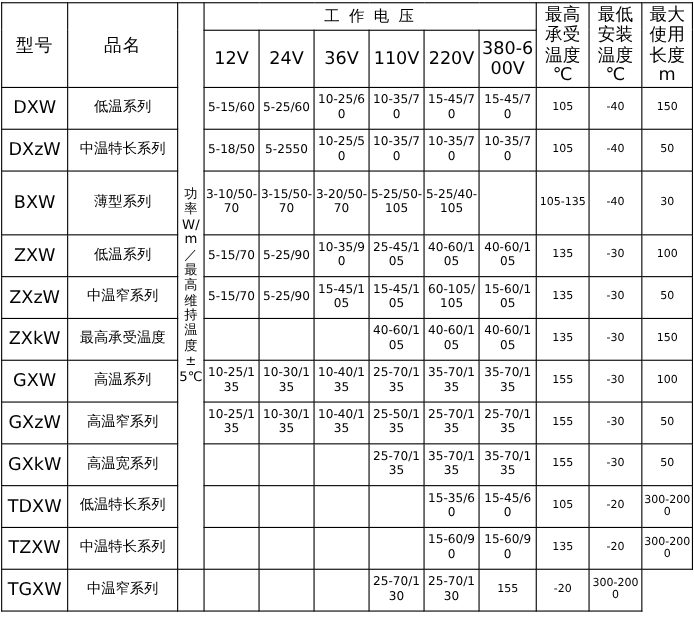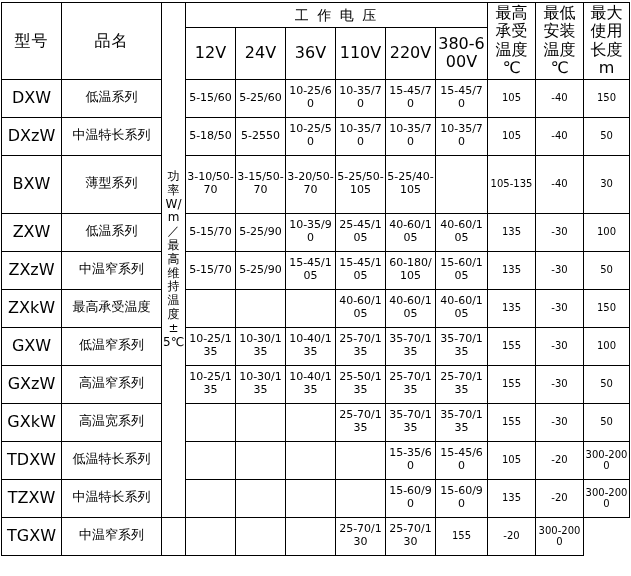--- a/index.html
+++ b/index.html
@@ -189,21 +189,21 @@
         <td class="num-cell">100</td>
       </tr>
 
       <tr style="height:38px">
         <td class="col-model">ZXzW</td>
         <td class="col-name">中温窄系列</td>
         <td class="cell-val">5-15/70</td>
         <td class="cell-val">5-25/90</td>
         <td class="cell-val">15-45/105</td>
         <td class="cell-val">15-45/105</td>
-        <td class="cell-val">60-180/105</td>
+        <td class="cell-val">60-105/105</td>
         <td class="cell-val">15-60/105</td>
         <td class="num-cell">135</td>
         <td class="num-cell">-30</td>
         <td class="num-cell">50</td>
       </tr>
 
       <tr style="height:38px">
         <td class="col-model">ZXkW</td>
         <td class="col-name">最高承受温度</td>
         <td class="cell-val"></td>
@@ -212,21 +212,21 @@
         <td class="cell-val">40-60/105</td>
         <td class="cell-val">40-60/105</td>
         <td class="cell-val">40-60/105</td>
         <td class="num-cell">135</td>
         <td class="num-cell">-30</td>
         <td class="num-cell">150</td>
       </tr>
 
       <tr style="height:38px">
         <td class="col-model">GXW</td>
-        <td class="col-name">低温窄系列</td>
+        <td class="col-name">高温系列</td>
         <td class="cell-val">10-25/135</td>
         <td class="cell-val">10-30/135</td>
         <td class="cell-val">10-40/135</td>
         <td class="cell-val">25-70/135</td>
         <td class="cell-val">35-70/135</td>
         <td class="cell-val">35-70/135</td>
         <td class="num-cell">155</td>
         <td class="num-cell">-30</td>
         <td class="num-cell">100</td>
       </tr>

